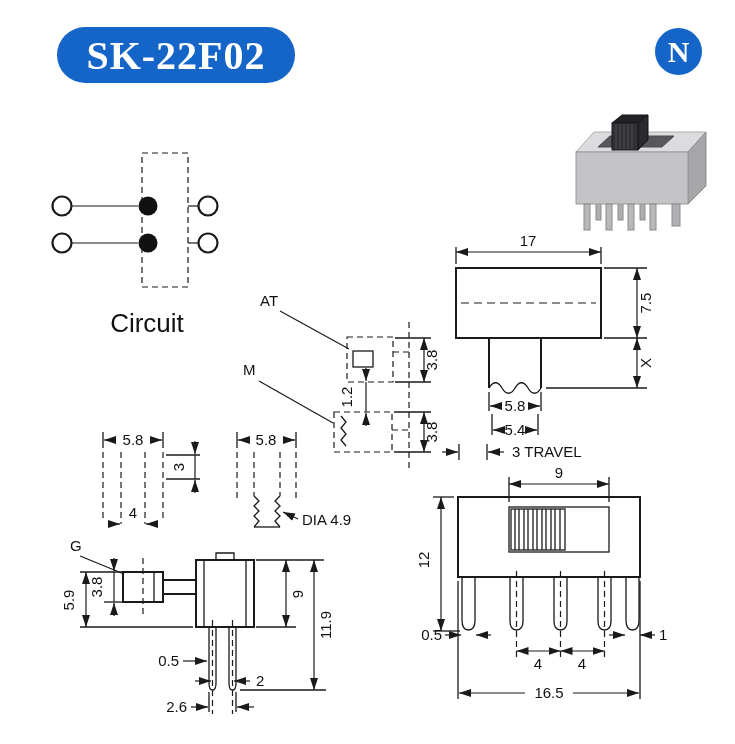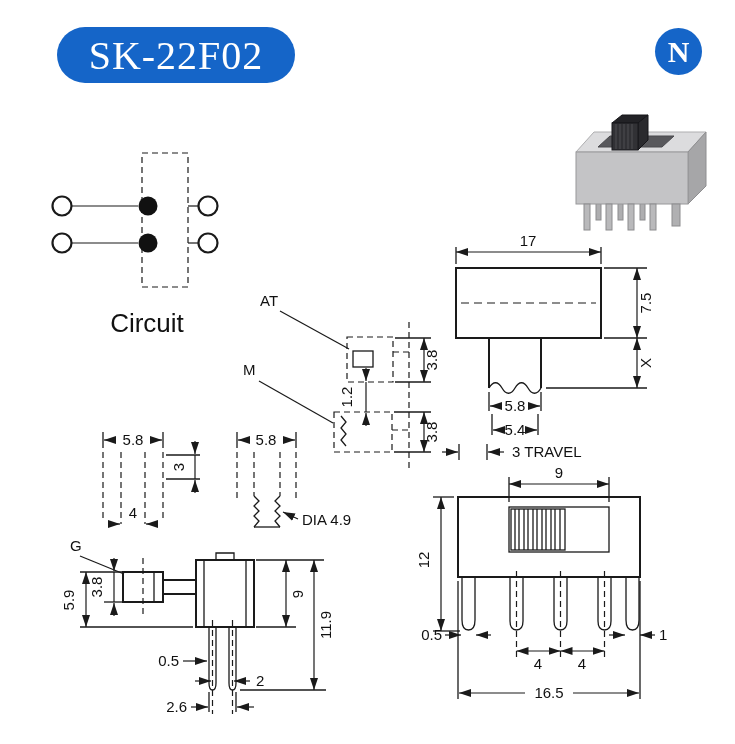--- a/index.html
+++ b/index.html
@@ -1,19 +1,19 @@
 <!DOCTYPE html>
 <html><head>
 <meta charset="utf-8">
 <style>
   *{margin:0;padding:0;box-sizing:border-box}
   html,body{background:#fff}
   .page{position:relative;width:735px;height:744px;background:#fff;overflow:hidden;font-family:"Liberation Sans",sans-serif}
   .badge{position:absolute;left:57px;top:27px;width:238px;height:56px;background:#1565c8;border-radius:28px;display:flex;align-items:center;justify-content:center}
-  .badge span{color:#fff;font-family:"Liberation Serif",serif;font-weight:400;font-size:40px;letter-spacing:1px}
+  .badge span{color:#fff;font-family:"Liberation Serif",serif;font-weight:700;font-size:40px;letter-spacing:1px}
   .logo{position:absolute;left:655px;top:28px;width:47px;height:47px;border-radius:50%;background:#1565c8;display:flex;align-items:center;justify-content:center}
   .logo span{color:#fff;font-family:"Liberation Serif",serif;font-weight:700;font-size:30px}
   .photo{position:absolute;left:556px;top:110px}
   .drawing{position:absolute;left:0;top:0}
   .ol{fill:none;stroke:#1a1a1a;stroke-width:2}
   .th{fill:none;stroke:#1a1a1a;stroke-width:1.3}
   .dim{fill:none;stroke:#1a1a1a;stroke-width:1.2}
   .dsh{stroke-dasharray:6 4}
   .term{fill:#fff;stroke:#1a1a1a;stroke-width:2.2}
   .drawing text{fill:#111;font-family:"Liberation Sans",sans-serif}

